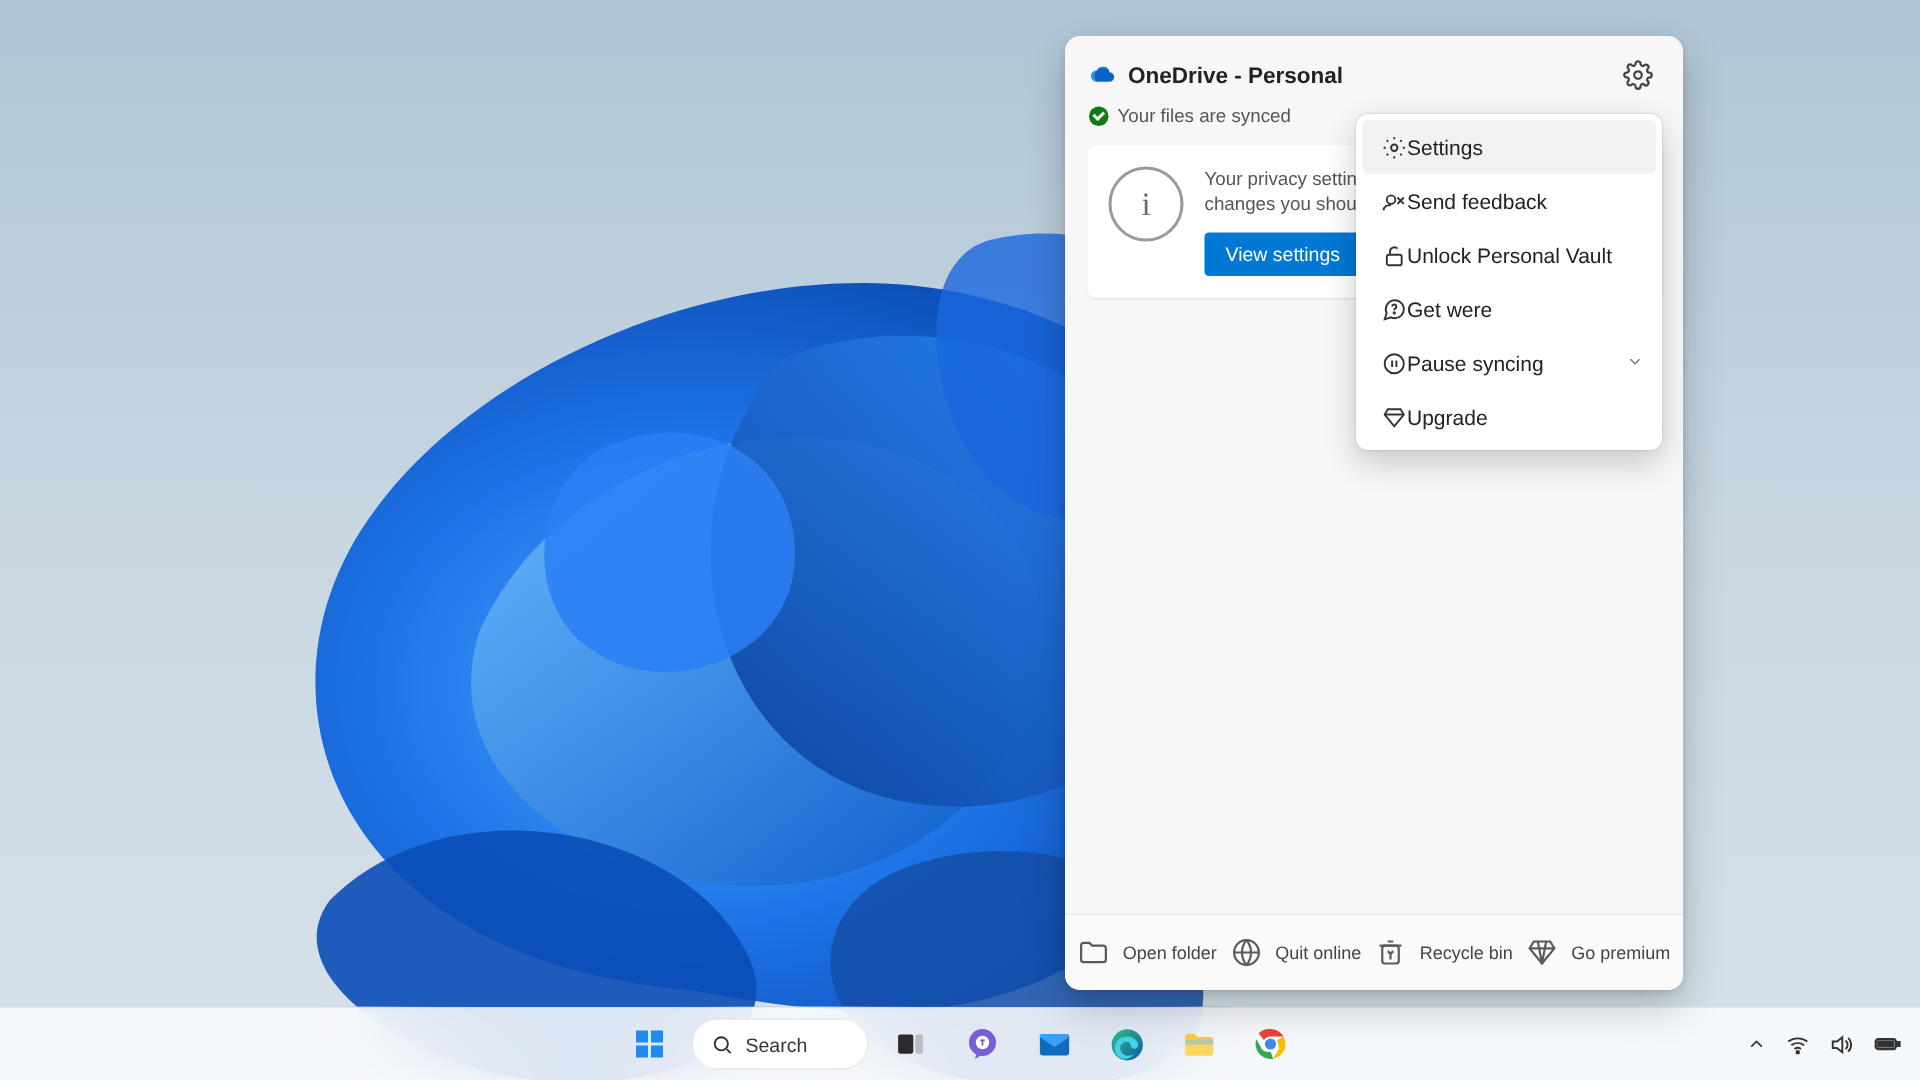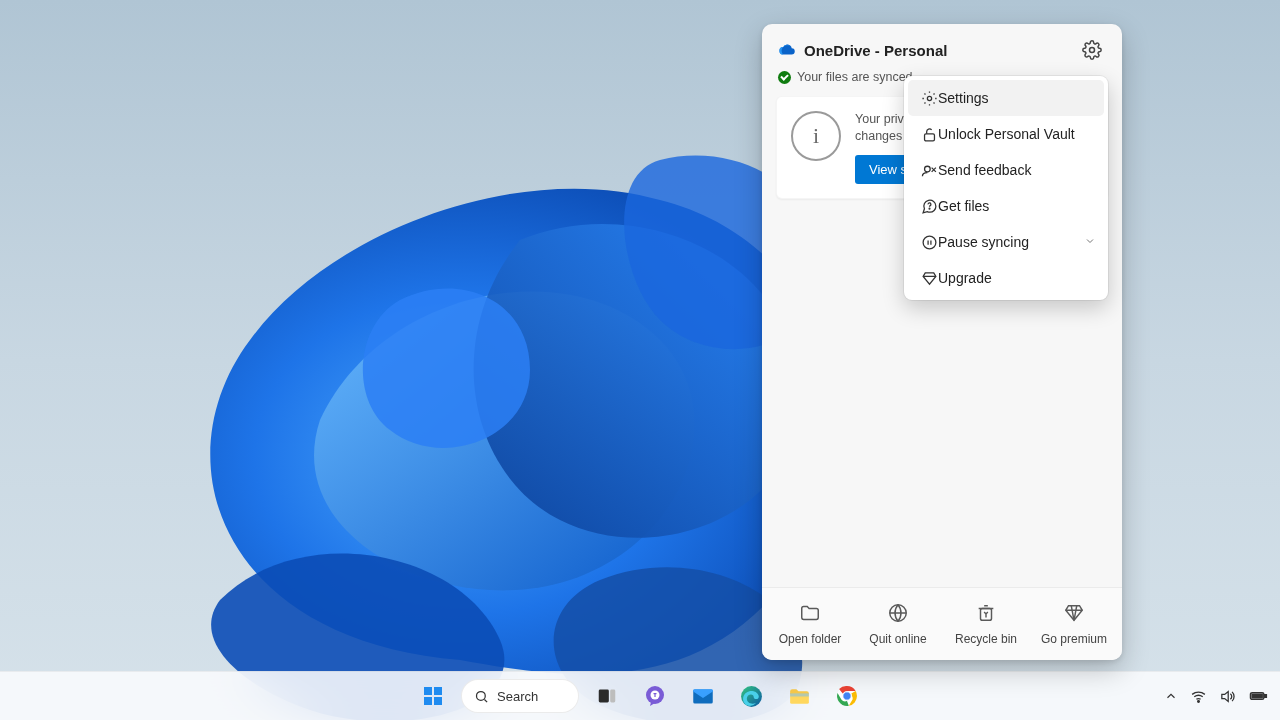--- a/index.html
+++ b/index.html
@@ -67,21 +67,21 @@
     gap: 12px;
     color: #333;
   }
   .taskbar-right svg { display: block; }
 
   
   .flyout {
     position: absolute;
     top: 24px;
     right: 158px;
-    width: 360px;
+    width: 412px;
     height: 636px;
     background: #f7f7f7;
     border-radius: 10px;
     box-shadow: 0 10px 28px rgba(0,0,0,0.22), 0 2px 6px rgba(0,0,0,0.12);
     display: flex;
     flex-direction: column;
     z-index: 10;
     overflow: hidden;
   }
   .flyout-header {
@@ -154,21 +154,21 @@
 
   .flyout-footer {
     border-top: 1px solid rgba(0,0,0,0.06);
     background: #fafafa;
     padding: 14px 4px 14px 4px;
     display: flex;
     justify-content: space-around;
   }
   .foot-item {
     display: flex;
-    flex-direction: column;
+    flex-direction: row;
     align-items: center;
     gap: 8px;
     font-size: 12px;
     color: #444;
     min-width: 72px;
   }
   .foot-item svg { color: #5a5a5a; }
 
   
   .menu {
@@ -304,44 +304,44 @@
       <svg width="17" height="17" viewBox="0 0 24 24" fill="none" stroke="currentColor" stroke-width="1.8">
           <circle cx="12" cy="12" r="3"></circle>
           <path d="M12 2v2M12 20v2M4.9 4.9l1.4 1.4M17.7 17.7l1.4 1.4M2 12h2M20 12h2M4.9 19.1l1.4-1.4M17.7 6.3l1.4-1.4"></path>
         </svg>
     </span>
     <span>Settings</span>
   </div>
   <div class="menu-item">
     <span class="icon-slot">
       <svg width="17" height="17" viewBox="0 0 24 24" fill="none" stroke="currentColor" stroke-width="1.8">
+          <circle cx="9" cy="10" r="4"></circle>
+          <path d="M2 20c0-3 3-5 7-5M15 8l6 6M21 8l-6 6"></path>
+        </svg>
+    </span>
+    <span>Send feedback</span>
+  </div>
+  <div class="menu-item">
+    <span class="icon-slot">
+      <svg width="17" height="17" viewBox="0 0 24 24" fill="none" stroke="currentColor" stroke-width="1.8">
           <rect x="5" y="11" width="14" height="10" rx="2"></rect>
           <path d="M8 11V8a4 4 0 0 1 7-2.6"></path>
         </svg>
     </span>
     <span>Unlock Personal Vault</span>
-  </div>
-  <div class="menu-item">
-    <span class="icon-slot">
-      <svg width="17" height="17" viewBox="0 0 24 24" fill="none" stroke="currentColor" stroke-width="1.8">
-          <circle cx="9" cy="10" r="4"></circle>
-          <path d="M2 20c0-3 3-5 7-5M15 8l6 6M21 8l-6 6"></path>
-        </svg>
-    </span>
-    <span>Send feedback</span>
   </div>
   <div class="menu-item">
     <span class="icon-slot">
       <svg width="17" height="17" viewBox="0 0 24 24" fill="none" stroke="currentColor" stroke-width="1.8">
           <path d="M21 11.5a8.38 8.38 0 0 1-8.5 8.5 8.5 8.5 0 0 1-3.7-.84L3 21l1.84-5.8A8.5 8.5 0 1 1 21 11.5z"></path>
           <path d="M10 9a2 2 0 1 1 3 1.73c-.6.35-1 .77-1 1.77"></path>
           <circle cx="12" cy="15" r="0.6" fill="currentColor"></circle>
         </svg>
     </span>
-    <span>Get files</span>
+    <span>Get were</span>
   </div>
   <div class="menu-item">
     <span class="icon-slot">
       <svg width="17" height="17" viewBox="0 0 24 24" fill="none" stroke="currentColor" stroke-width="1.8">
           <circle cx="12" cy="12" r="9"></circle>
           <path d="M10 9v6M14 9v6"></path>
         </svg>
     </span>
     <span>Pause syncing</span>
     <span class="chev">

